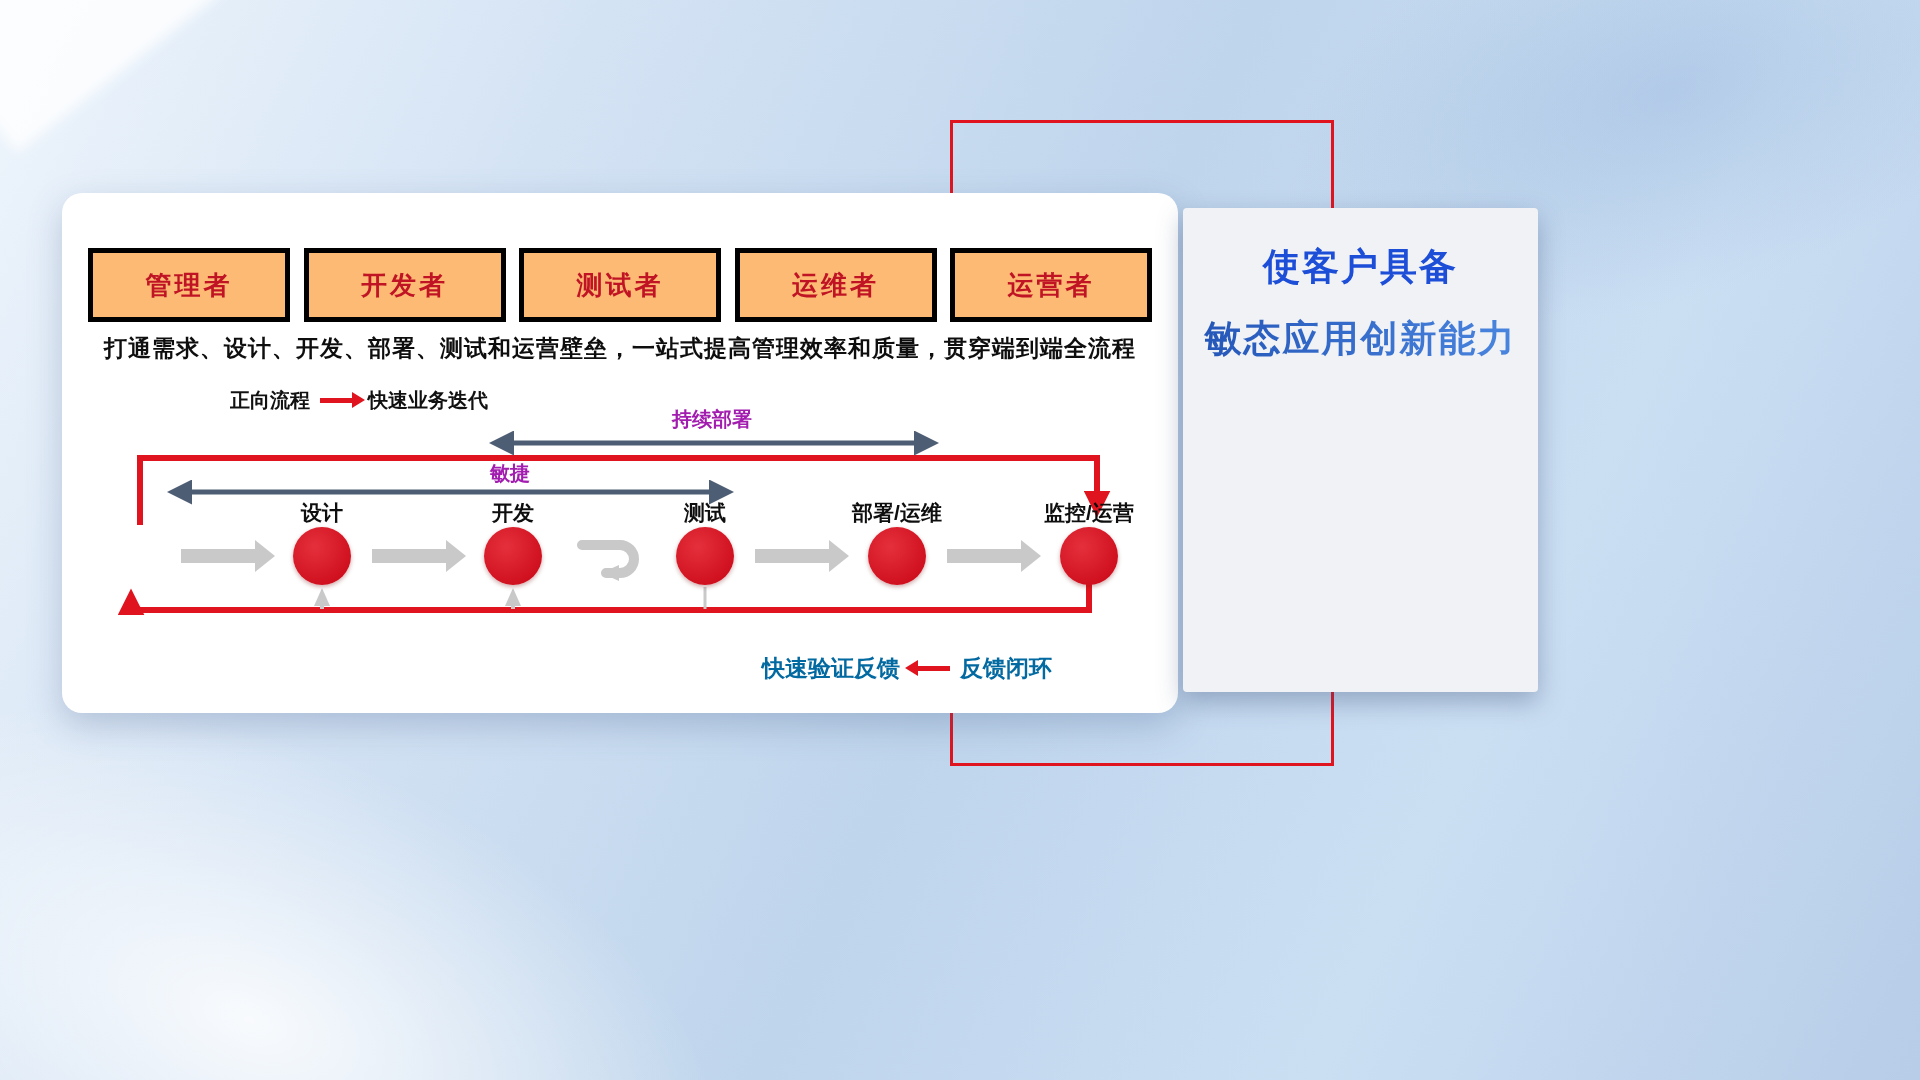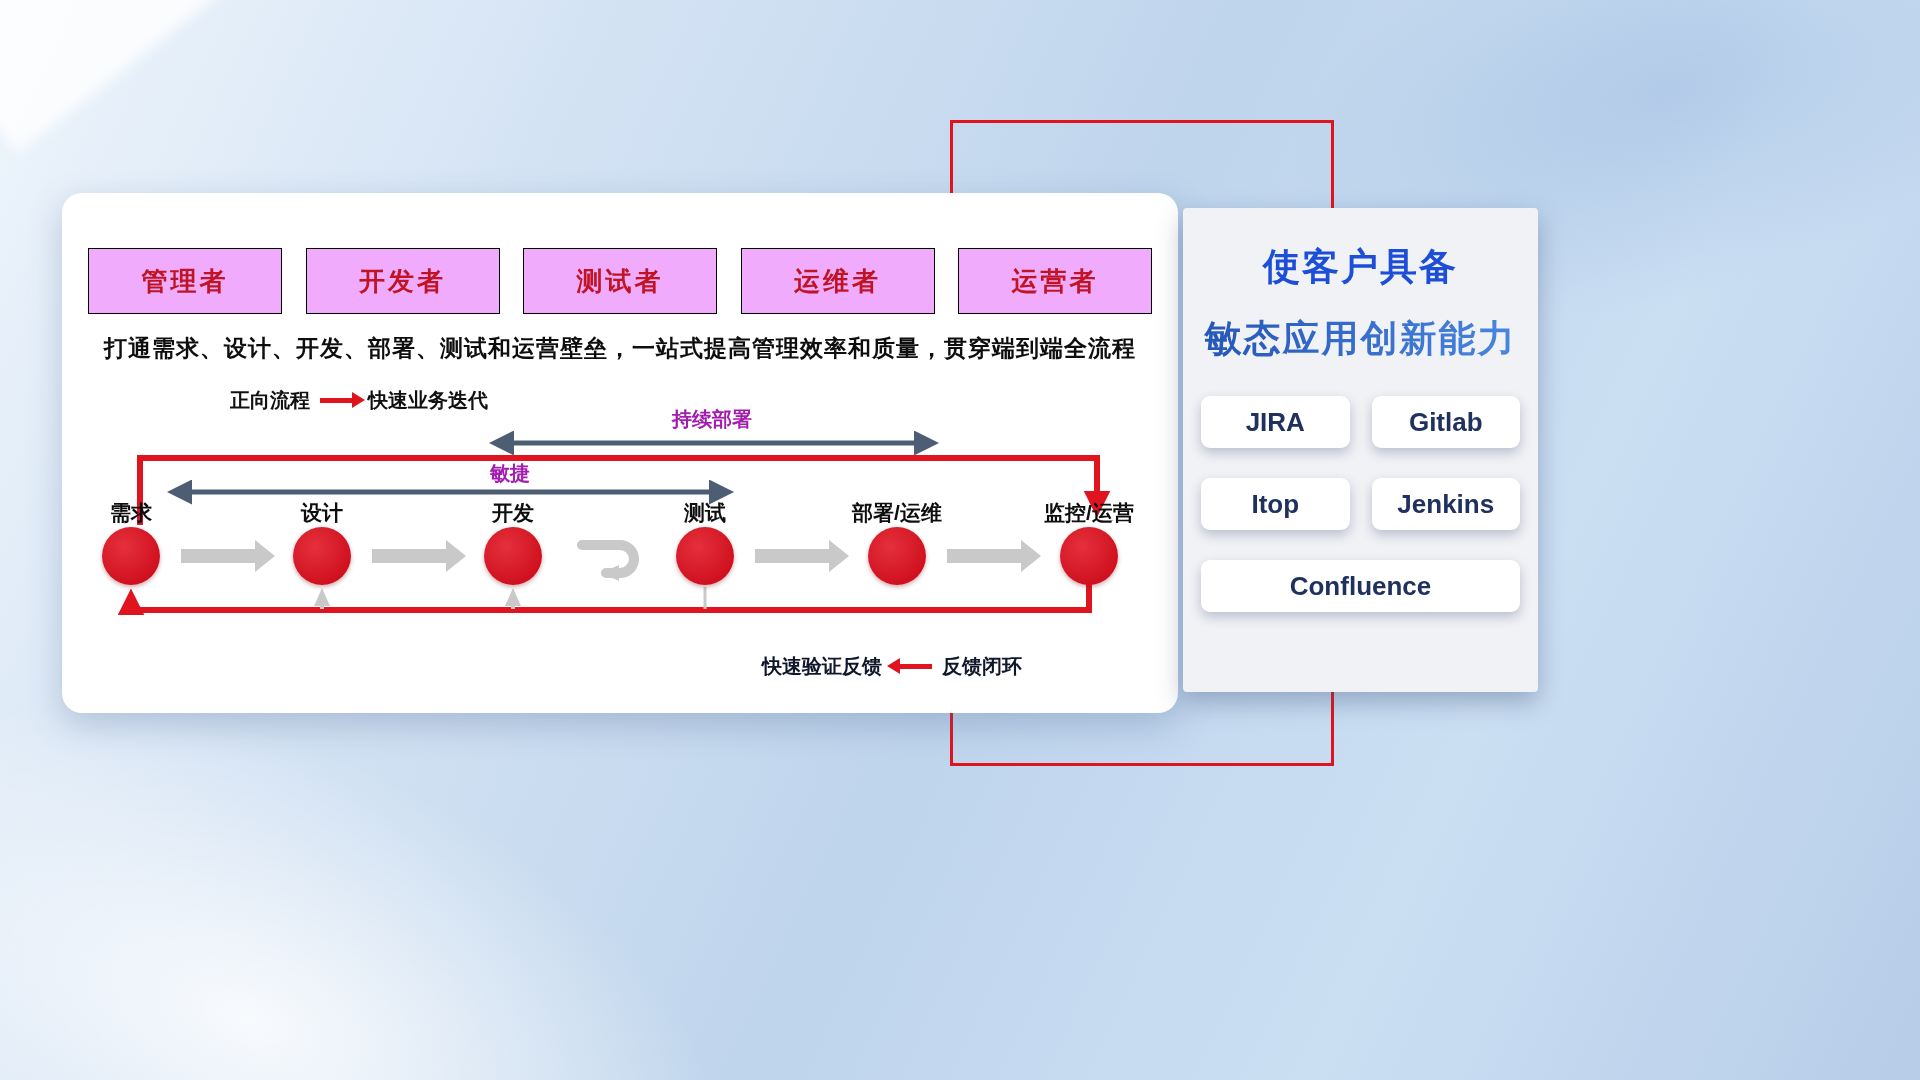--- a/index.html
+++ b/index.html
@@ -19,31 +19,31 @@
 
   .red-frame{position:absolute;left:950px;top:120px;width:378px;height:640px;
     border:3px solid #e0141e;z-index:1;}
 
   
   .card{position:absolute;left:62px;top:193px;width:1116px;height:520px;background:#ffffff;
     border-radius:20px;box-shadow:0 12px 34px rgba(70,95,140,.28);z-index:2;}
 
   .roles{position:absolute;left:0;top:55px;width:100%;padding:0 26px;box-sizing:border-box;
     display:flex;justify-content:space-between;}
-  .role{width:192px;height:64px;border:1px solid #000000;background:#f0abfc;
+  .role{width:192px;height:64px;border:5px solid #000000;background:#fdba74;
     display:flex;align-items:center;justify-content:center;}
   .role span{color:#c01425;font-size:26px;font-weight:bold;letter-spacing:3px;}
 
   .subtitle{position:absolute;left:0;top:140px;width:100%;text-align:center;
     font-size:23px;font-weight:bold;color:#0e0e0e;letter-spacing:1px;}
 
   .legend-forward{position:absolute;left:168px;top:194px;display:flex;align-items:center;
     font-size:20px;font-weight:bold;color:#111;}
   .legend-feedback{position:absolute;left:700px;top:460px;display:flex;align-items:center;
-    font-size:20px;font-weight:bold;color:#0f172a;}
+    font-size:23px;font-weight:bold;color:#0369a1;}
   .arrow-red-right{width:34px;height:5px;background:#e0141e;position:relative;margin:0 14px 0 10px;}
   .arrow-red-right::after{content:'';position:absolute;right:-11px;top:-6px;
     border-left:13px solid #e0141e;border-top:8px solid transparent;border-bottom:8px solid transparent;}
   .arrow-red-left{width:34px;height:5px;background:#e0141e;position:relative;margin:0 10px 0 16px;}
   .arrow-red-left::before{content:'';position:absolute;left:-11px;top:-6px;
     border-right:13px solid #e0141e;border-top:8px solid transparent;border-bottom:8px solid transparent;}
 
   .span-label{position:absolute;font-size:20px;font-weight:bold;color:#a21caf;transform:translateX(-50%);}
   .span-label.cd{left:650px;top:213px;}
   .span-label.agile{left:405px;top:267px;margin-left:43px;}
@@ -135,24 +135,20 @@
     <line x1="112" y1="299" x2="665" y2="299" stroke="#4d5d73" stroke-width="5" marker-start="url(#mSlate)" marker-end="url(#mSlate)"></line>
 
     <polygon points="119,356 193,356 193,347 213,363 193,379 193,370 119,370" fill="#c9c9c9"></polygon>
     <polygon points="310,356 384,356 384,347 404,363 384,379 384,370 310,370" fill="#c9c9c9"></polygon>
     <polygon points="693,356 767,356 767,347 787,363 767,379 767,370 693,370" fill="#c9c9c9"></polygon>
     <polygon points="885,356 959,356 959,347 979,363 959,379 959,370 885,370" fill="#c9c9c9"></polygon>
 
     <path d="M520,352 h38 a14,14 0 0 1 0,28 h-14" fill="none" stroke="#c9c9c9" stroke-width="10" stroke-linecap="round" marker-end="url(#mGray)"></path>
   </svg>
 
-  <div class="stage" style="left:-1px">
-    <span class="stage-label">需求</span>
-    <span class="stage-dot"></span>
-  </div>
   <div class="stage" style="left:190px">
     <span class="stage-label">设计</span>
     <span class="stage-dot"></span>
   </div>
   <div class="stage" style="left:381px">
     <span class="stage-label">开发</span>
     <span class="stage-dot"></span>
   </div>
   <div class="stage" style="left:573px">
     <span class="stage-label">测试</span>
@@ -171,20 +167,13 @@
     <span>快速验证反馈</span>
     <span class="arrow-red-left"></span>
     <span>反馈闭环</span>
   </div>
 
 </div>
 
 <div class="panel">
   <div class="panel-title l1">使客户具备</div>
   <div class="panel-title l2">敏态应用创新能力</div>
-  <div class="tools">
-    <div class="tool">JIRA</div>
-    <div class="tool">Gitlab</div>
-    <div class="tool">Itop</div>
-    <div class="tool">Jenkins</div>
-    <div class="tool wide">Confluence</div>
-  </div>
 </div>
 
 </body></html>

